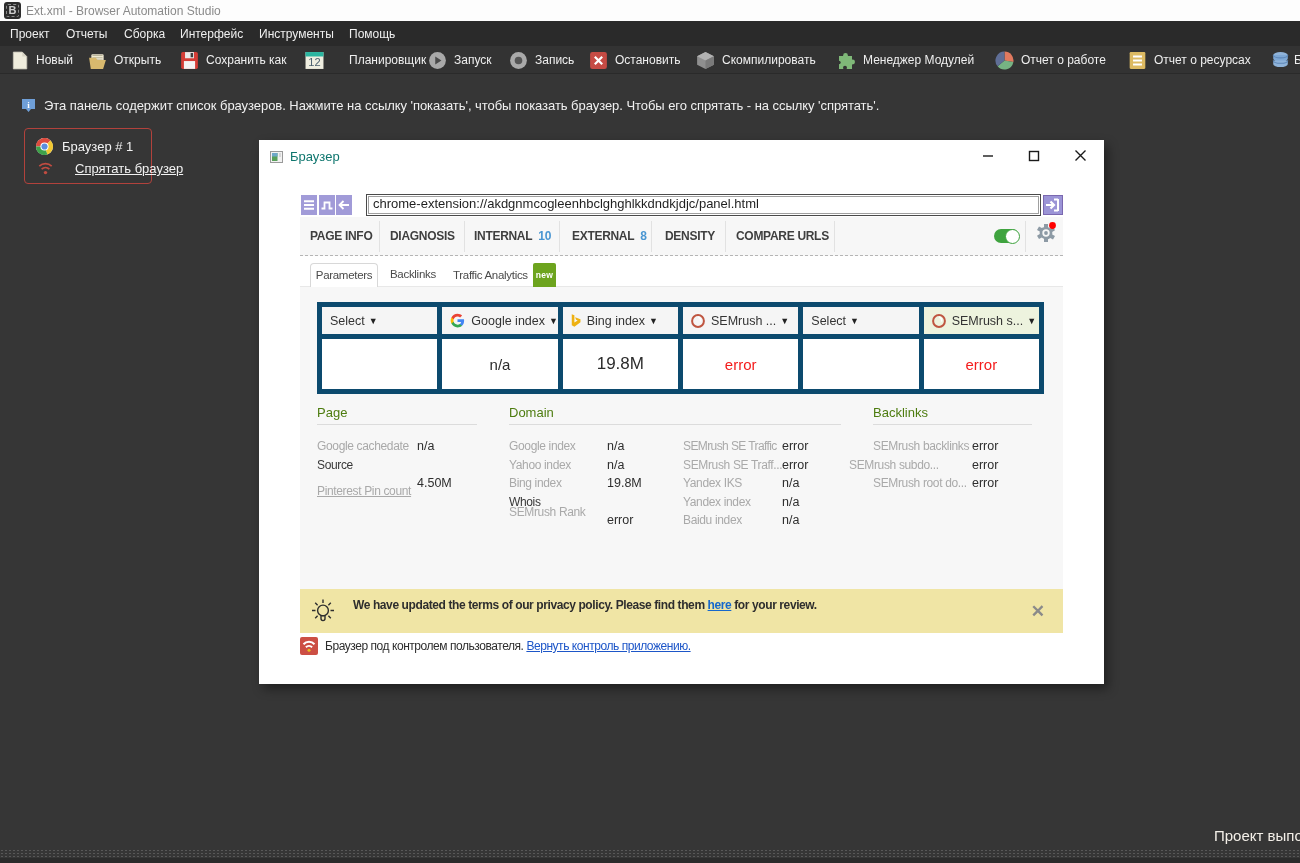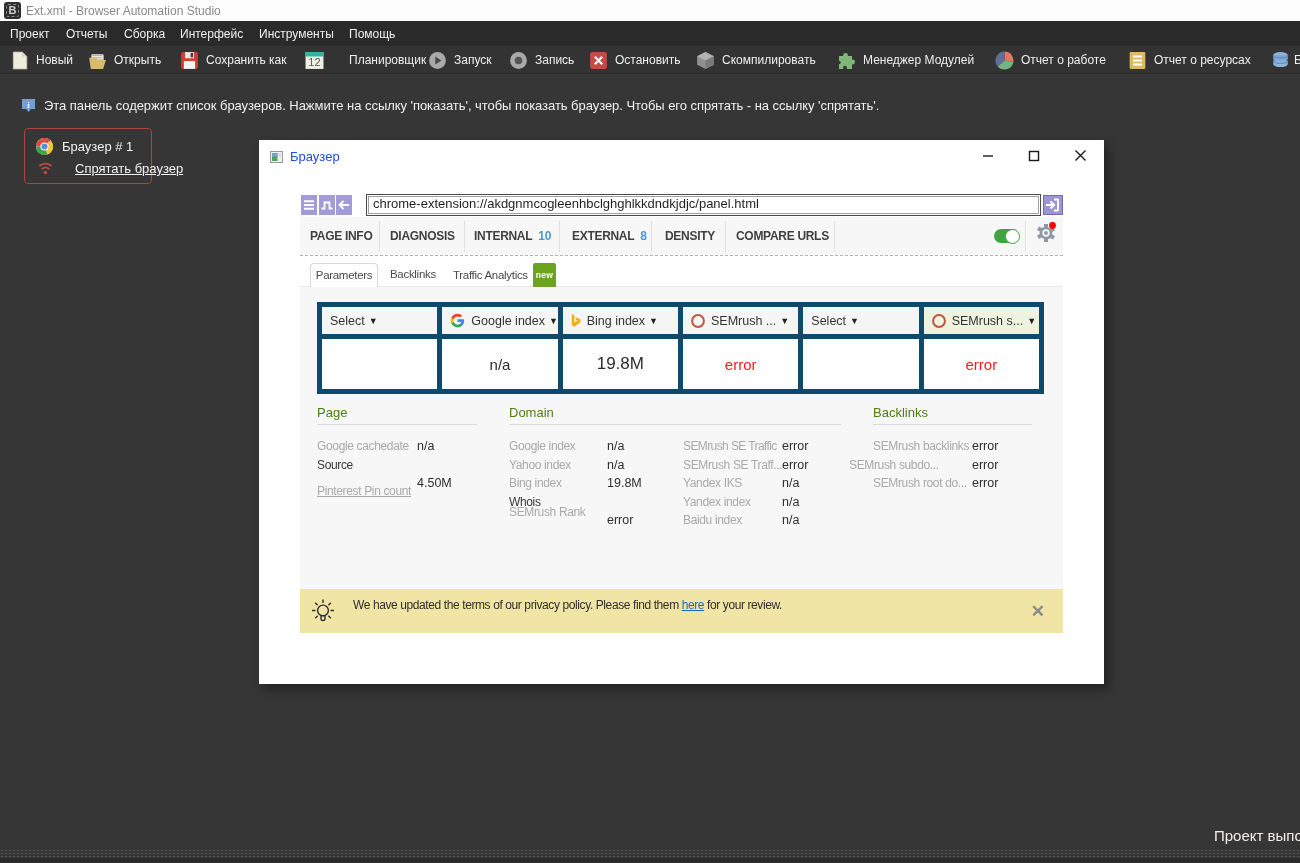--- a/index.html
+++ b/index.html
@@ -28,21 +28,21 @@
   #browserbox .row1 { position:absolute; left:11px; top:9px; display:flex; align-items:center; }
   #browserbox .row1 .t { margin-left:9px; font-size:13px; color:#f2f2f2; }
   #browserbox .row2 { position:absolute; left:13px; top:32px; display:flex; align-items:center; }
   #browserbox .row2 .t { margin-left:22px; font-size:13px; color:#f2f2f2; text-decoration:underline; white-space:nowrap; }
 
   
   #win { left:259px; top:140px; width:845px; height:544px; background:#ffffff;
     box-shadow:4px 5px 10px rgba(0,0,0,0.4); }
   
   #wtitle { left:11px; top:9px; display:flex; align-items:center; }
-  #wtitle .t { margin-left:7px; font-size:13px; color:#1d4ed8;text-align:right; }
+  #wtitle .t { margin-left:7px; font-size:13px; color:#0f766e;text-align:right; }
   .wbtn { position:absolute; top:0; color:#1a1a1a; }
 
   
   .pbtn { position:absolute; top:55px; width:16px; height:20px; background:#a19bd8; }
   #urlfield { left:107px; top:54px; width:675px; height:22px; background:#fff;
     border:1.5px solid #4a4a4a; padding:1px; }
   #urlfield .inner { width:100%; height:100%; border:1px solid #a0a0a0; font-size:13px; color:#1f1f1f;
     line-height:14px; padding-left:4px; white-space:nowrap; overflow:hidden; }
   #gobtn { left:784px; top:55px; width:20px; height:20px; background:#9b94d6; border:1px solid #7a68b0; }
 
@@ -81,21 +81,21 @@
 
   
   .dhead { position:absolute; font-size:13px; font-weight:normal; color:#4d7c0f; }
   .dline { position:absolute; height:1px; background:#dcdcdc; }
   .dlabel { position:absolute; font-size:12px; letter-spacing:-0.35px; color:#a9a9a9; white-space:nowrap; }
   .dlabel.dk { color:#383838; }
   .dval { position:absolute; font-size:12.5px; color:#2e2e2e; white-space:nowrap; }
 
   
   #notice { left:41px; top:449px; width:763px; height:44px; background:#f0e5a5; }
-  #notice .msg { position:absolute; left:53px; top:9px; font-size:12px; letter-spacing:-0.4px; font-weight:normal; color:#2e2e2e; }
+  #notice .msg { position:absolute; left:53px; top:9px; font-size:12px; letter-spacing:-0.4px; font-weight:bold; color:#2e2e2e; }
   #notice .msg a { color:#1668cc; }
   #notice .x { position:absolute; right:18px; top:12px; font-size:17px; color:#8a8a8a; font-weight:bold; }
 
   #ctrlrow { left:41px; top:497px; height:18px; display:flex; align-items:center; }
   #ctrlrow .t1 { margin-left:7px; font-size:12px; letter-spacing:-0.45px; color:#2e2e2e; }
   #ctrlrow a { font-size:12px; letter-spacing:-0.45px; color:#1d56c8; }
 
   #statustext { left:1214px; top:827px; font-size:15px; color:#f3efe8; white-space:nowrap; }
   #dots { left:0; top:849px; width:1300px; height:9px;
     background-image:radial-gradient(#585858 0.9px, transparent 1.1px);
@@ -423,17 +423,27 @@
         <g stroke="#2e2e2e" stroke-width="1.4" fill="none">
           <circle cx="15" cy="14.5" r="5.4"></circle>
           <path d="M13 19.6 h4 v3 a2 2 0 0 1 -4 0 z"></path>
           <path d="M15 7 V3.6 M9.6 9.2 L7.2 6.8 M20.4 9.2 L22.8 6.8 M7.5 14.5 H4 M22.5 14.5 H26 M9.6 19.8 L7.2 22.2 M20.4 19.8 L22.8 22.2"></path>
         </g>
       </svg>
       <div class="msg">We have updated the terms of our privacy policy. Please find them <a href="#">here</a> for your review.</div>
       <div class="x">✕</div>
     </div>
 
+    <div id="ctrlrow" class="abs">
+      <svg width="18" height="18" viewBox="0 0 18 18">
+        <rect width="18" height="18" rx="2" fill="#cc4f44"></rect>
+        <path d="M3.5 7.2 A7.5 7.5 0 0 1 14.5 7.2" stroke="#fff" stroke-width="2" fill="none"></path>
+        <path d="M5.9 10.3 A4.4 4.4 0 0 1 12.1 10.3" stroke="#fff" stroke-width="2" fill="none"></path>
+        <circle cx="9" cy="13.2" r="1.5" fill="#e8c21e"></circle>
+      </svg>
+      <div class="t1">Браузер под контролем пользователя.&nbsp;</div>
+      <a href="#">Вернуть контроль приложению.</a>
+    </div>
   </div>
 
   <div id="statustext" class="abs">Проект выполн</div>
   <div id="dots" class="abs"></div>
   <div id="bottomstrip" class="abs"></div>
 
 </body></html>

